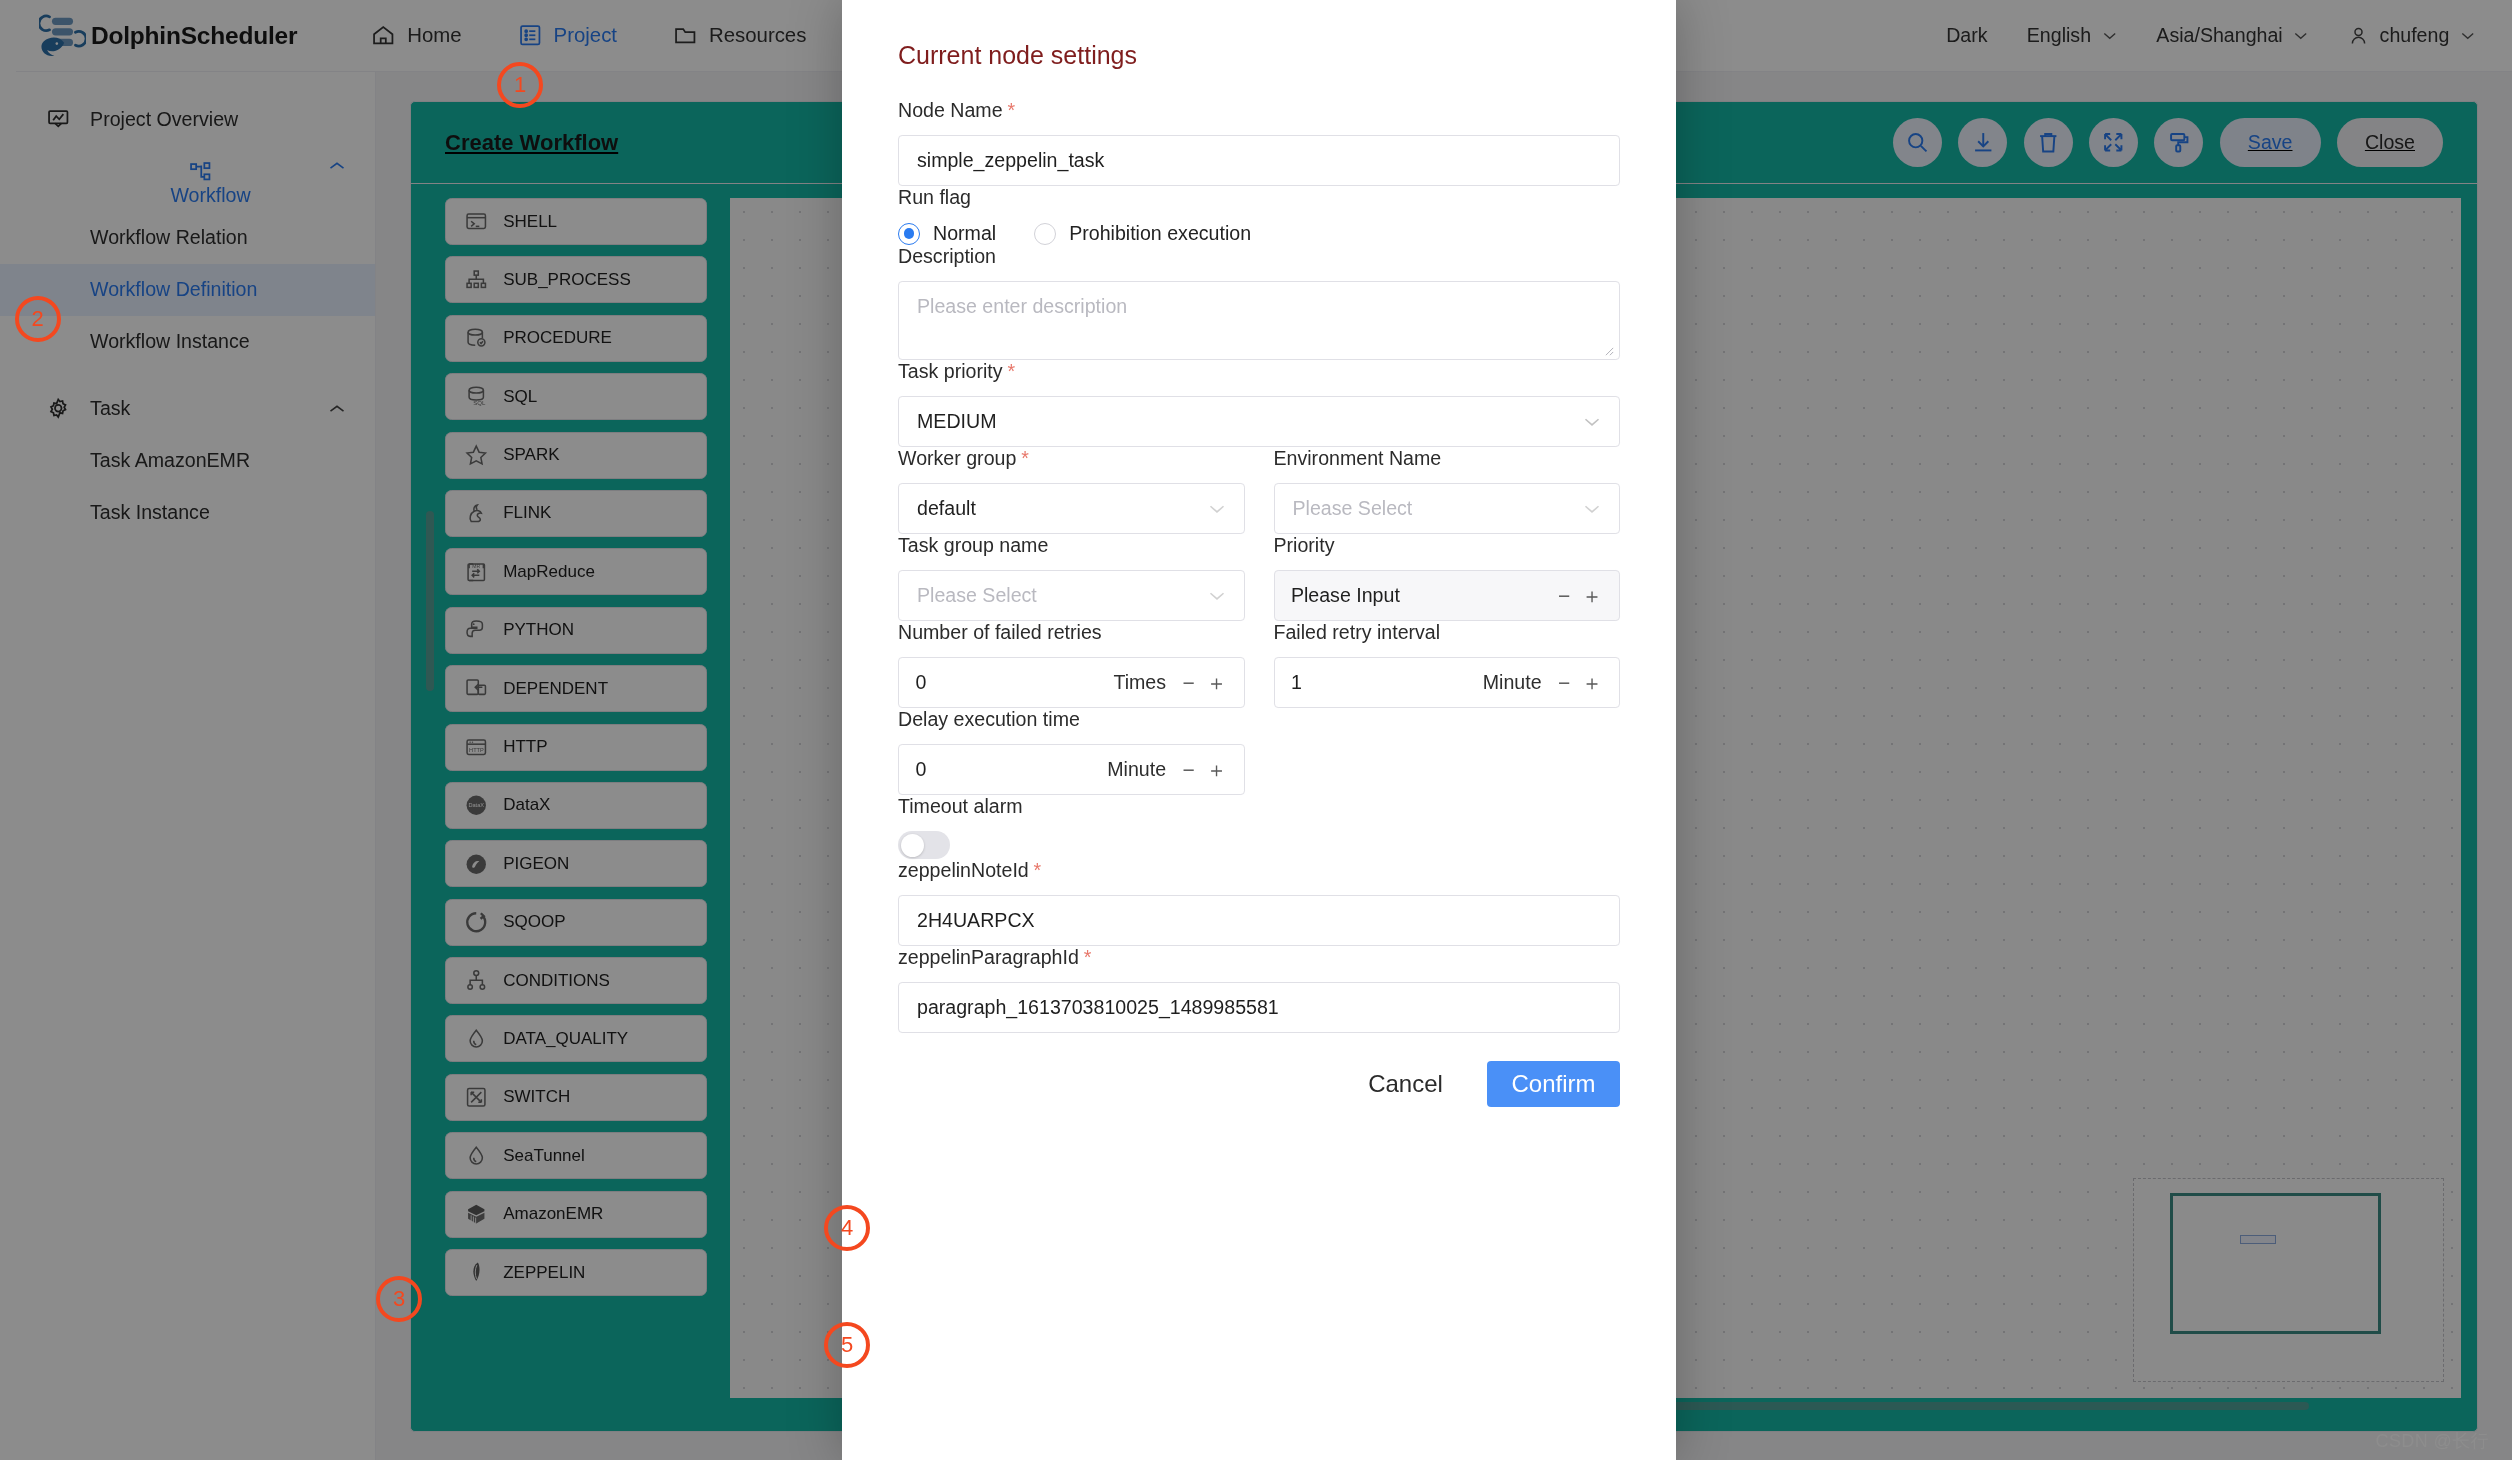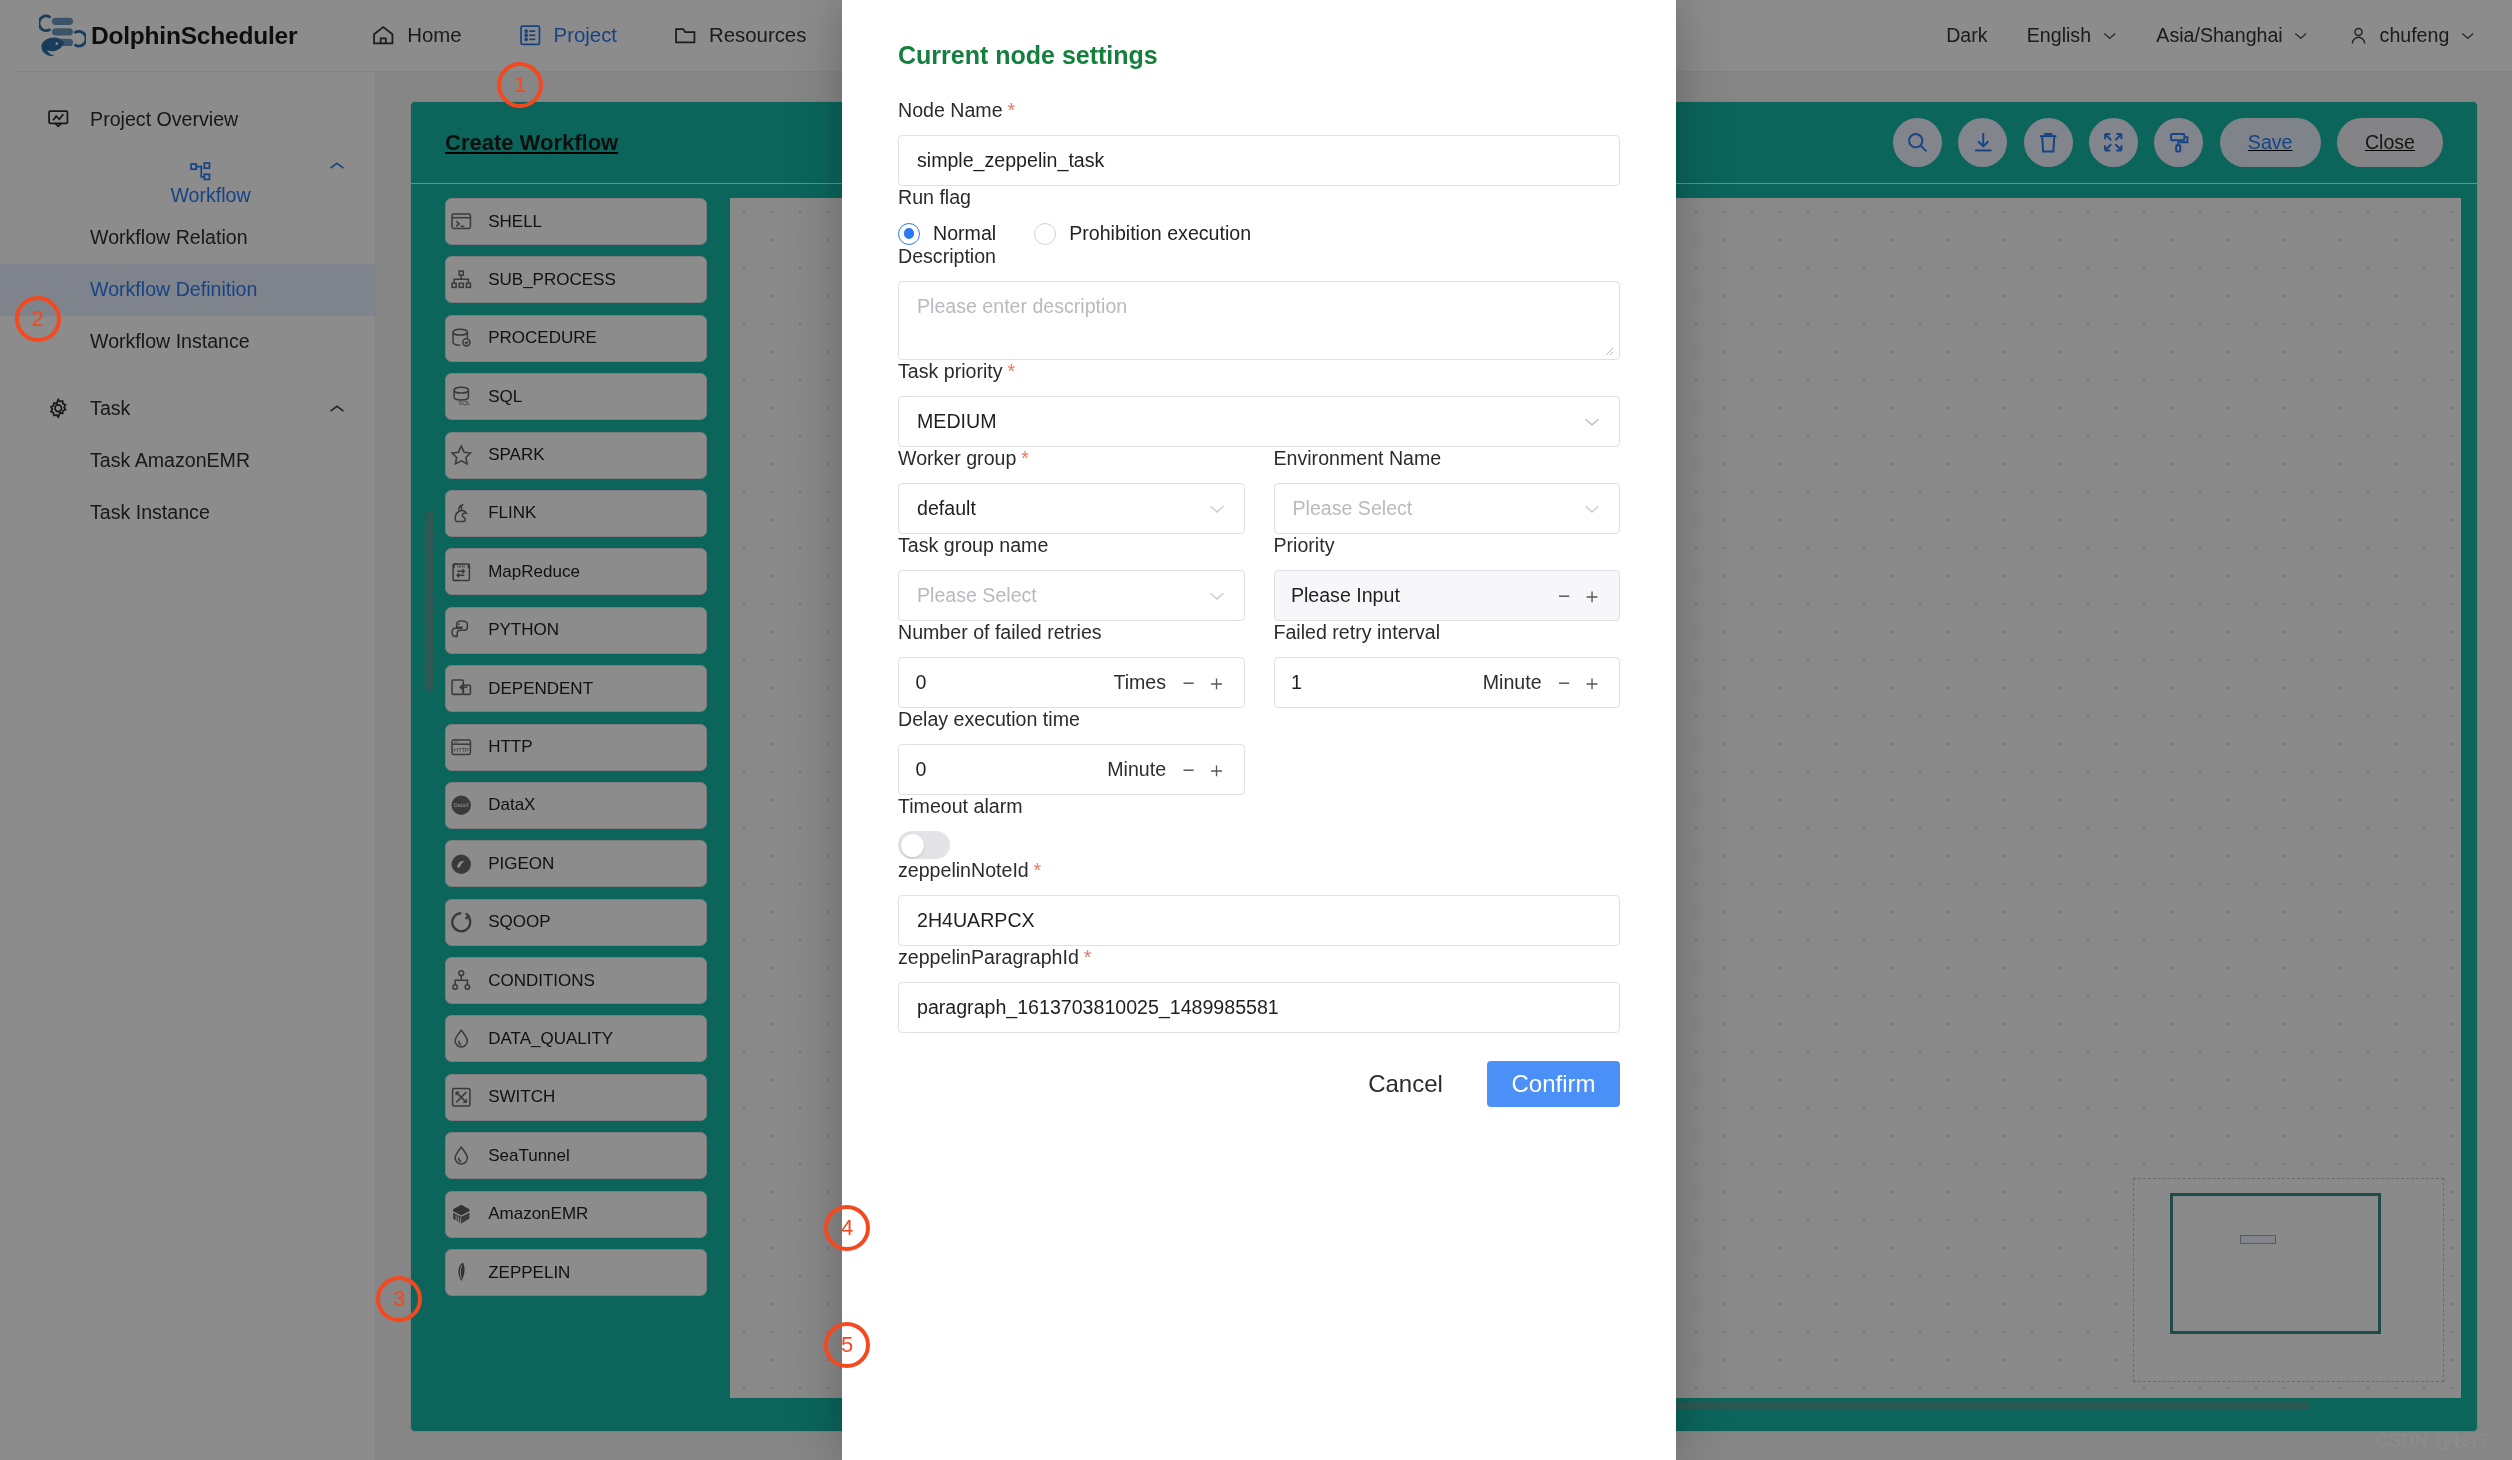--- a/index.html
+++ b/index.html
@@ -60,21 +60,21 @@
   .tool-btn { width: 49px; height: 49px; border-radius: 50%; background: #edf3fd; display: flex; align-items: center; justify-content: center; cursor: pointer; }
   .tool-btn svg { width: 24.5px; height: 24.5px; }
   .btn { height: 49px; padding: 0 28px; border-radius: 24.5px; font-size: 19.6px; display: flex; align-items: center; cursor: pointer; border: none; }
   .btn-save { background: #e7effc; color: #2a7bf0; }
   .btn-close { background: #f1f1f4; color: #2b2b2b; }
 
   
   .tasklist { position: absolute; left: 34px; top: 96px; width: 262px; bottom: 33px; overflow: hidden; }
   .task-item {
     height: 47px; border: 0.8px solid #e4e4ea; border-radius: 6.5px; margin-bottom: 11.4px;
-    display: flex; align-items: center; padding-left: 3px; font-size: 17px; color: #222; cursor: pointer; background: #fff;
+    display: flex; align-items: center; padding-left: 18px; font-size: 17px; color: #222; cursor: pointer; background: #fff;
   }
   .task-item .tico { width: 24.5px; height: 24.5px; margin-right: 14.7px; flex: 0 0 24.5px; display:block; }
 
   
   .tl-scroll { position: absolute; left: 14.7px; top: 409px; width: 8.2px; height: 180px; border-radius: 4.1px; background: #8c8c8c; opacity: .55; }
 
   
   .canvas {
     position: absolute; left: 319px; top: 96px; right: 16.4px; bottom: 33px;
     background-color: #fafafa;
@@ -95,21 +95,21 @@
 
   .h-scroll { position: absolute; left: 622px; bottom: 21px; width: 1276px; height: 8.2px; border-radius: 4.1px; background: #8c8c8c; opacity: .5; z-index: 3; }
 
   
   .modal {
     position: absolute; left: 842px; top: 0; width: 834px; height: 1461px;
     background: #fff; z-index: 50; overflow: hidden;
     box-shadow: 0 0 49px rgba(0,0,0,.25);
   }
   .modal-body { padding: 23px 56px 0 56px; }
-  .modal-title { font-size: 25px; font-weight: 700; color: #15803d; margin: 18px 0 29px 0; }
+  .modal-title { font-size: 25px; font-weight: 400; color: #7f1d1d; margin: 18px 0 29px 0; }
 
   .fld { }
   .fld-label { font-size: 19.6px; color: #2b2b2b; margin-bottom: 13px; display: block; }
   .req { color: #e8786b; margin-left: 4.9px; }
 
   .input, .textarea, .select {
     width: 100%; height: 51px; border: 0.8px solid #e0e0e6; border-radius: 4.1px;
     font-size: 19.6px; color: #1f1f1f; padding: 0 18px; background: #fff;
     font-family: "Liberation Sans", sans-serif; display: flex; align-items: center;
   }

